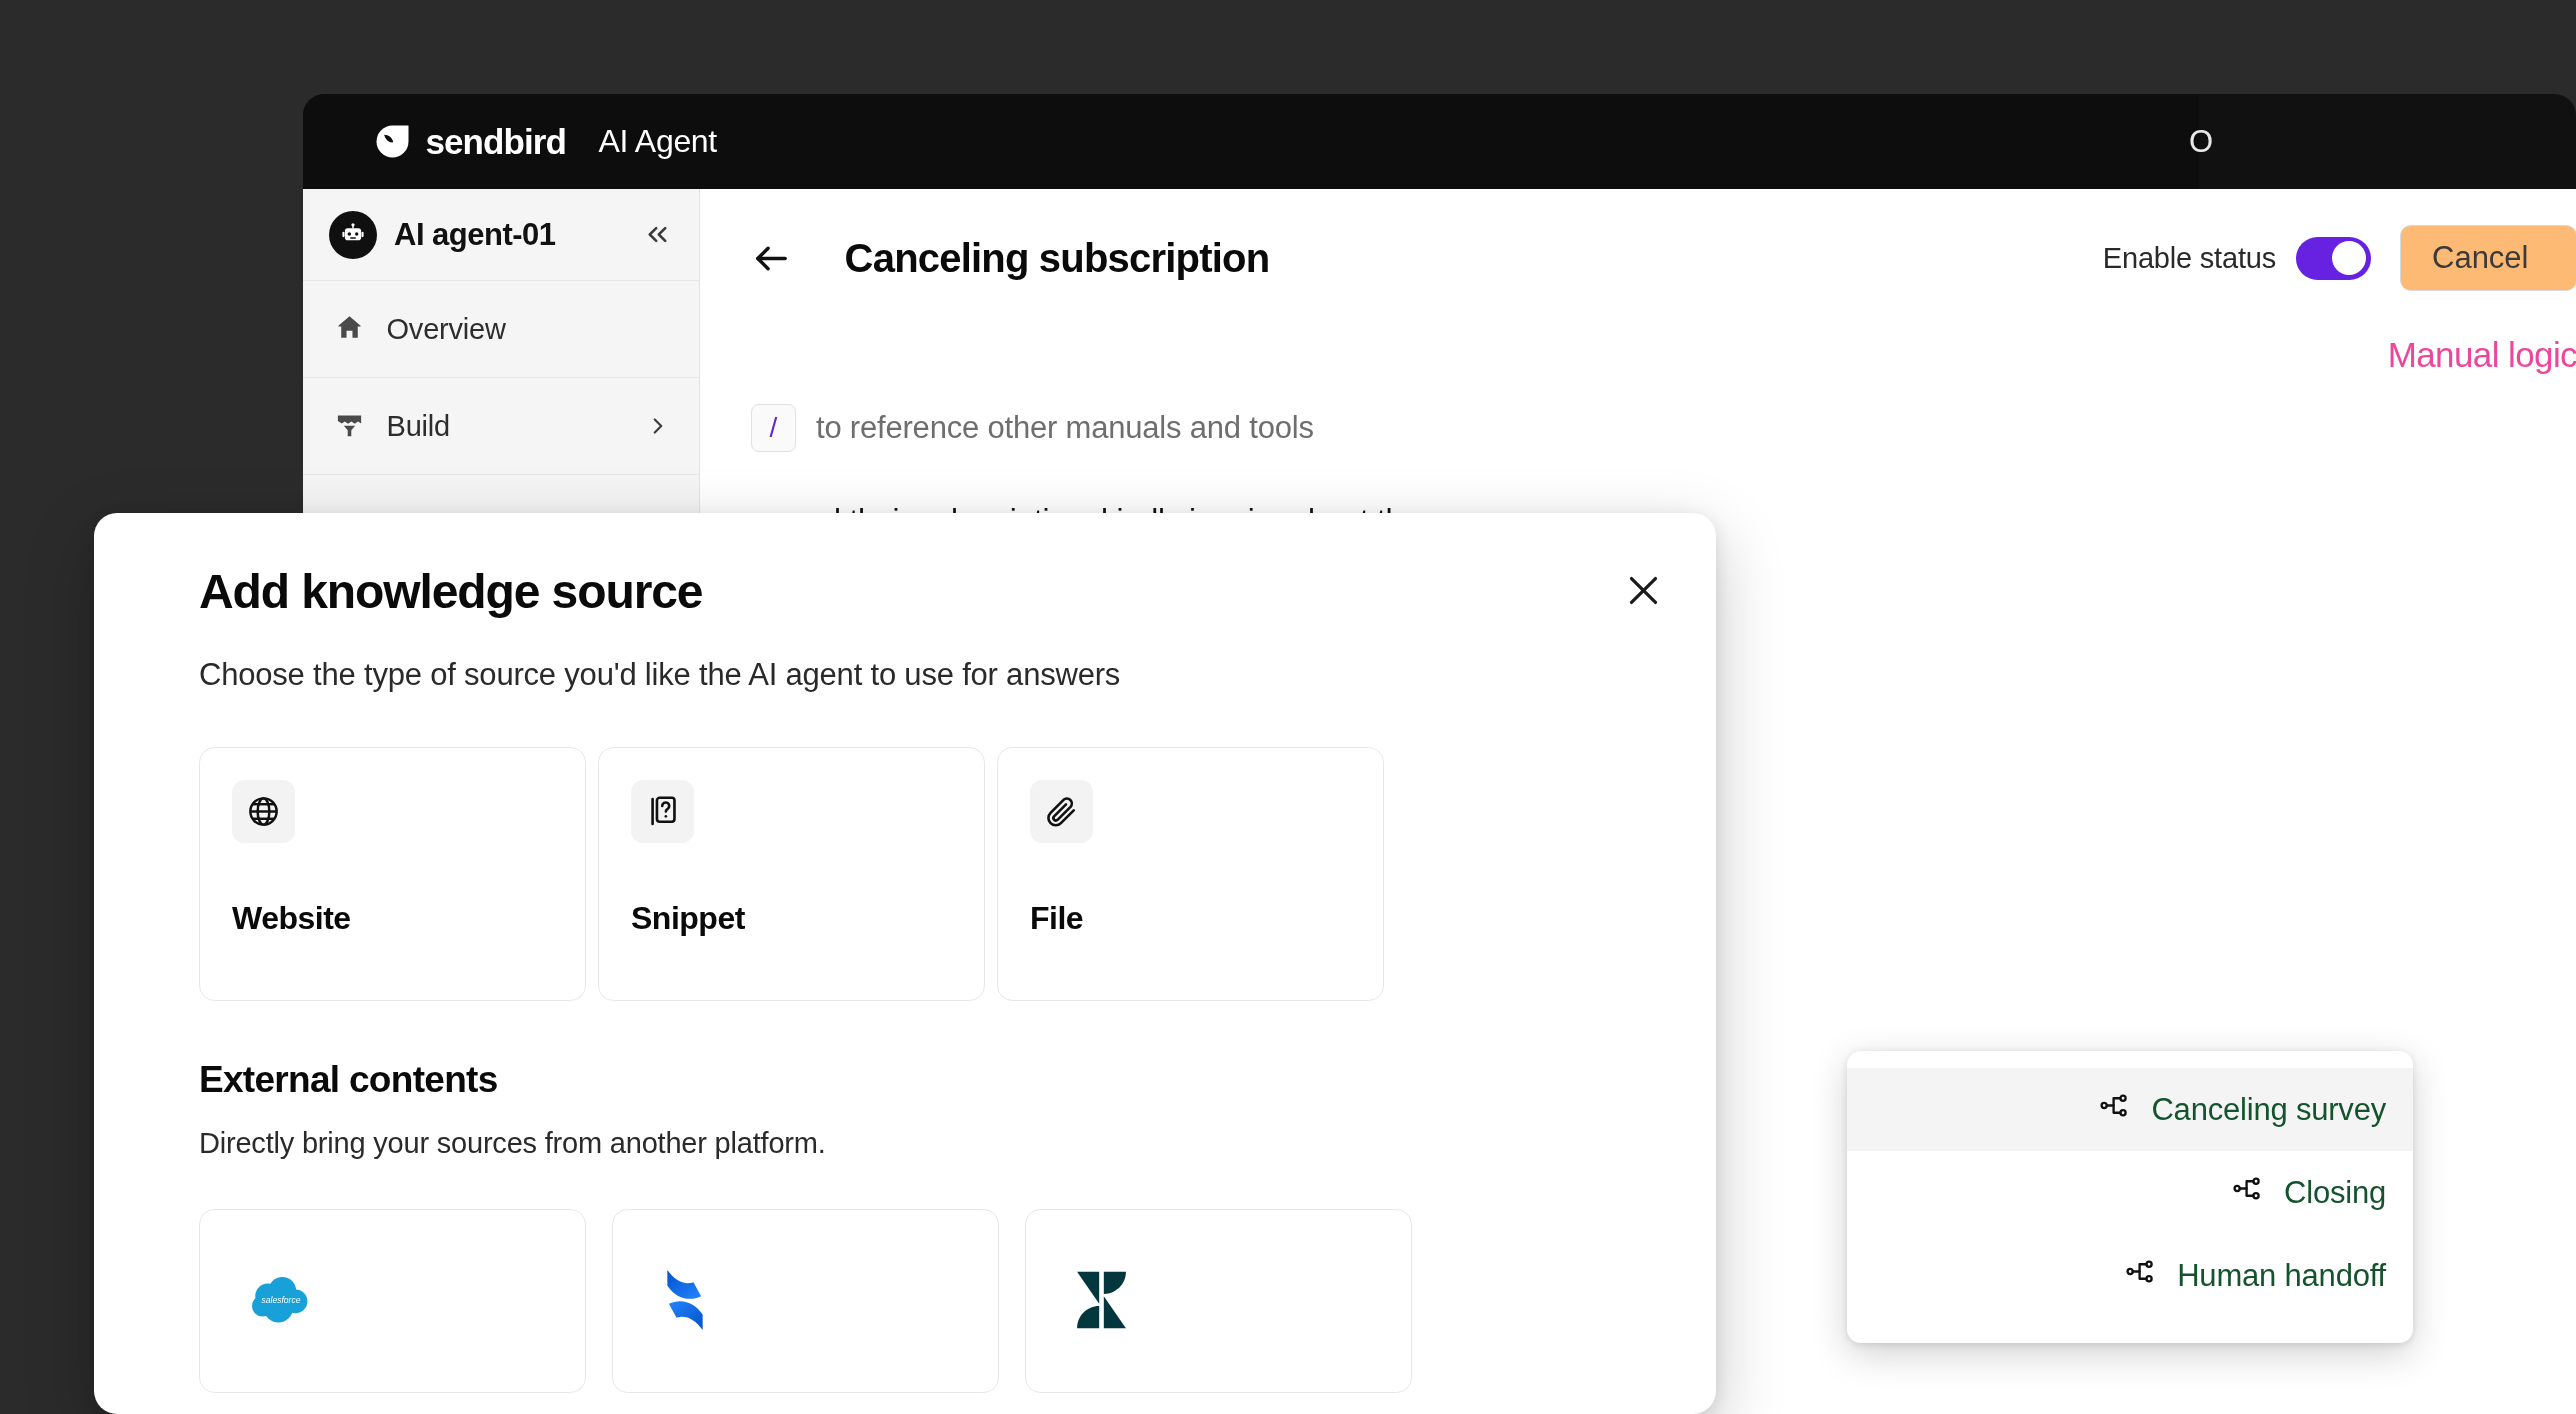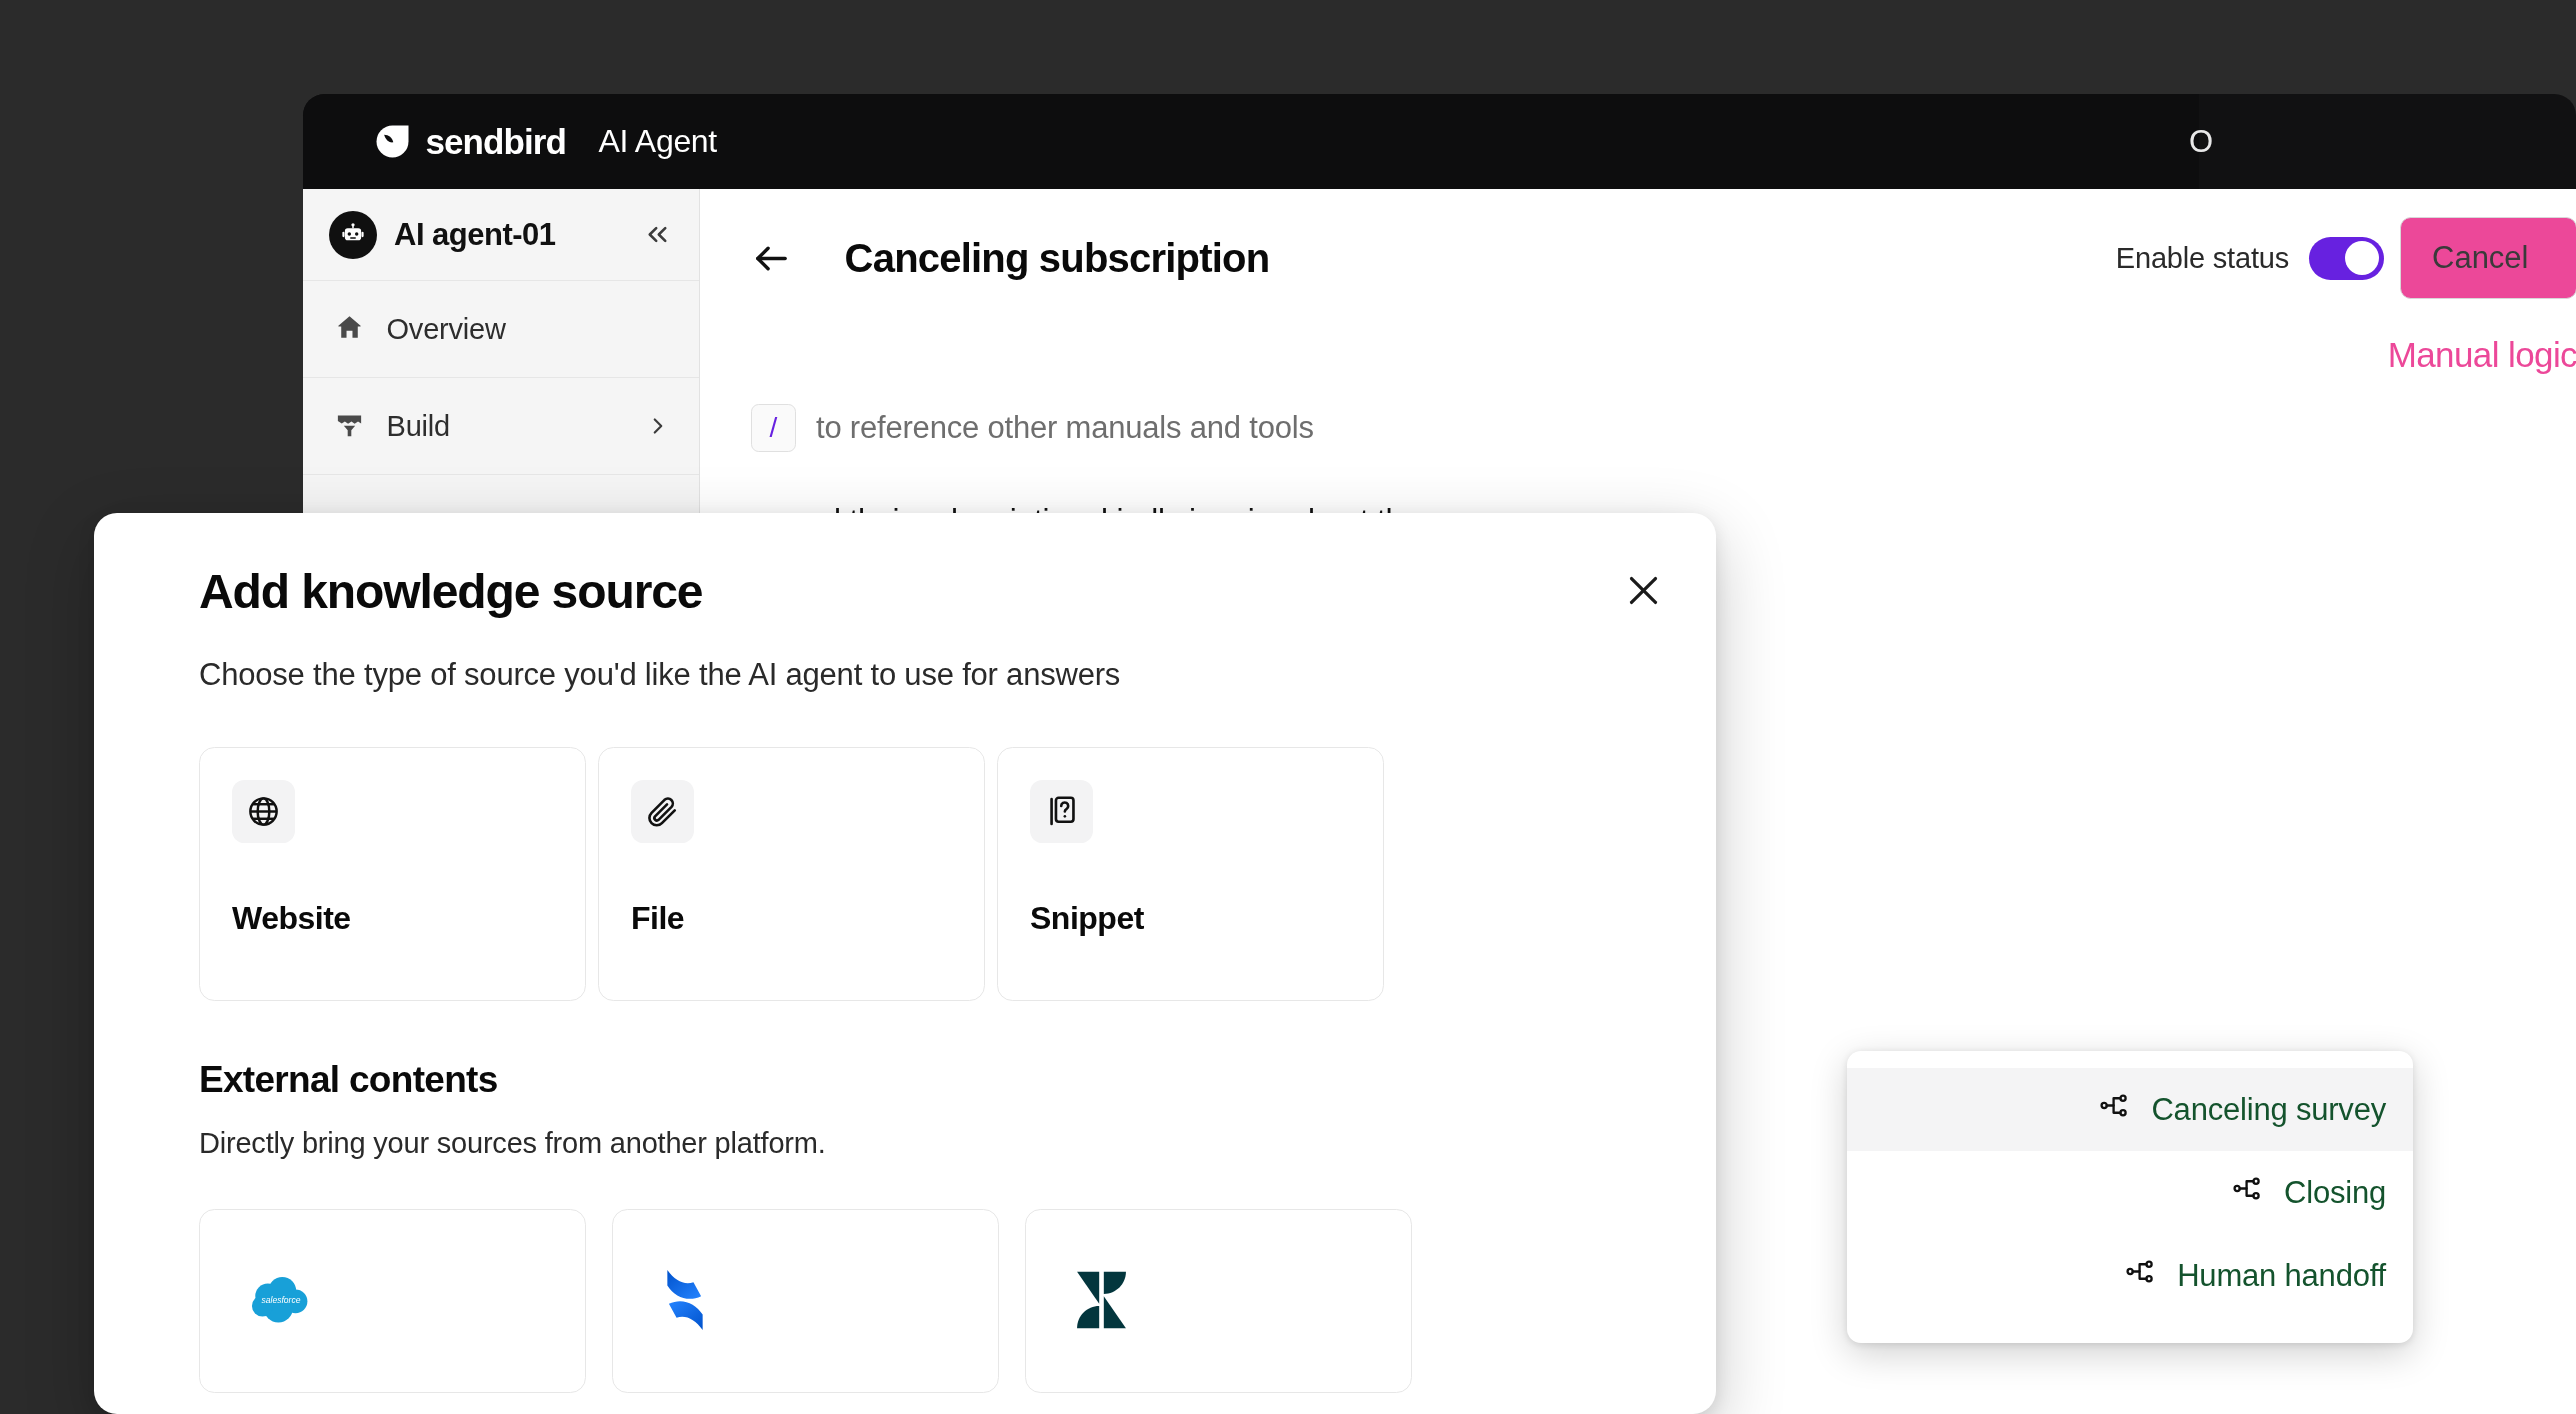--- a/index.html
+++ b/index.html
@@ -94,22 +94,22 @@
   .enable-label { font-size: 29px; color: #2a2a2a; letter-spacing: -0.2px; white-space: nowrap; }
   .toggle {
     width: 75px; height: 43px; border-radius: 21.5px; background: #6721e0;
     position: relative; margin-left: 20px; flex: none;
   }
   .toggle::after {
     content: ""; position: absolute; right: 4.6px; top: 4.6px;
     width: 34px; height: 34px; border-radius: 50%; background: #fff;
   }
   .cancel-btn {
-    margin-left: 16px; height: 82px; min-width: 177px;
-    border: 1.5px solid #d8d8d8; border-radius: 10.8px; background: #ec4899;
+    margin-left: 29px; height: 66px; min-width: 177px;
+    border: 1.5px solid #d8d8d8; border-radius: 10.8px; background: #fdba74;
     display: flex; align-items: center; padding: 0 31px;
     font-size: 31px; color: #3a3a3a; white-space: nowrap;
   }
 
   .section-title {
     font-size: 35px; font-weight: 400; color: #ec4899;
     letter-spacing: -0.6px; padding: 7.7px 0 0 51px; text-align: right;
   }
   .hint-row {
     display: flex; align-items: center; padding: 29px 0 0 51px;
@@ -377,36 +377,36 @@
               <line x1="4.6" y1="7" x2="19.4" y2="7"></line>
               <line x1="4.6" y1="17" x2="19.4" y2="17"></line>
           </svg>
         </div>
         <div class="src-label">Website</div>
       </div>
 
       <div class="src-card">
         <div class="src-icon-box">
           <svg width="35" height="35" viewBox="0 0 24 24" fill="none" stroke="#111" stroke-width="1.8" stroke-linecap="round" stroke-linejoin="round">
-            <path d="M20.4 11.2 11.6 20a5 5 0 0 1-7.1-7.1l8.9-8.9a3.4 3.4 0 0 1 4.8 4.8l-8.9 8.9a1.7 1.7 0 0 1-2.4-2.4l8.2-8.2"></path>
-          </svg>
-        </div>
-        <div class="src-label">File</div>
-      </div>
-
-      <div class="src-card">
-        <div class="src-icon-box">
-          <svg width="35" height="35" viewBox="0 0 24 24" fill="none" stroke="#111" stroke-width="1.8" stroke-linecap="round" stroke-linejoin="round">
             <path d="M5.2 3.4v17.2"></path>
             <rect x="8.2" y="2.6" width="12" height="16.4" rx="1.8"></rect>
             <path d="M11.8 8.2a2.4 2.4 0 1 1 3.6 2.1c-.7.4-1.1.9-1.1 1.7"></path>
             <circle cx="14.3" cy="15.3" r="0.9" fill="#111" stroke="none"></circle>
           </svg>
         </div>
         <div class="src-label">Snippet</div>
+      </div>
+
+      <div class="src-card">
+        <div class="src-icon-box">
+          <svg width="35" height="35" viewBox="0 0 24 24" fill="none" stroke="#111" stroke-width="1.8" stroke-linecap="round" stroke-linejoin="round">
+            <path d="M20.4 11.2 11.6 20a5 5 0 0 1-7.1-7.1l8.9-8.9a3.4 3.4 0 0 1 4.8 4.8l-8.9 8.9a1.7 1.7 0 0 1-2.4-2.4l8.2-8.2"></path>
+          </svg>
+        </div>
+        <div class="src-label">File</div>
       </div>
     </div>
 
     <div class="ext-title">External contents</div>
     <div class="ext-sub">Directly bring your sources from another platform.</div>
 
     <div class="ext-row">
       <div class="ext-card">
         <span>
           <svg width="66" height="48" viewBox="0 0 100 72">

